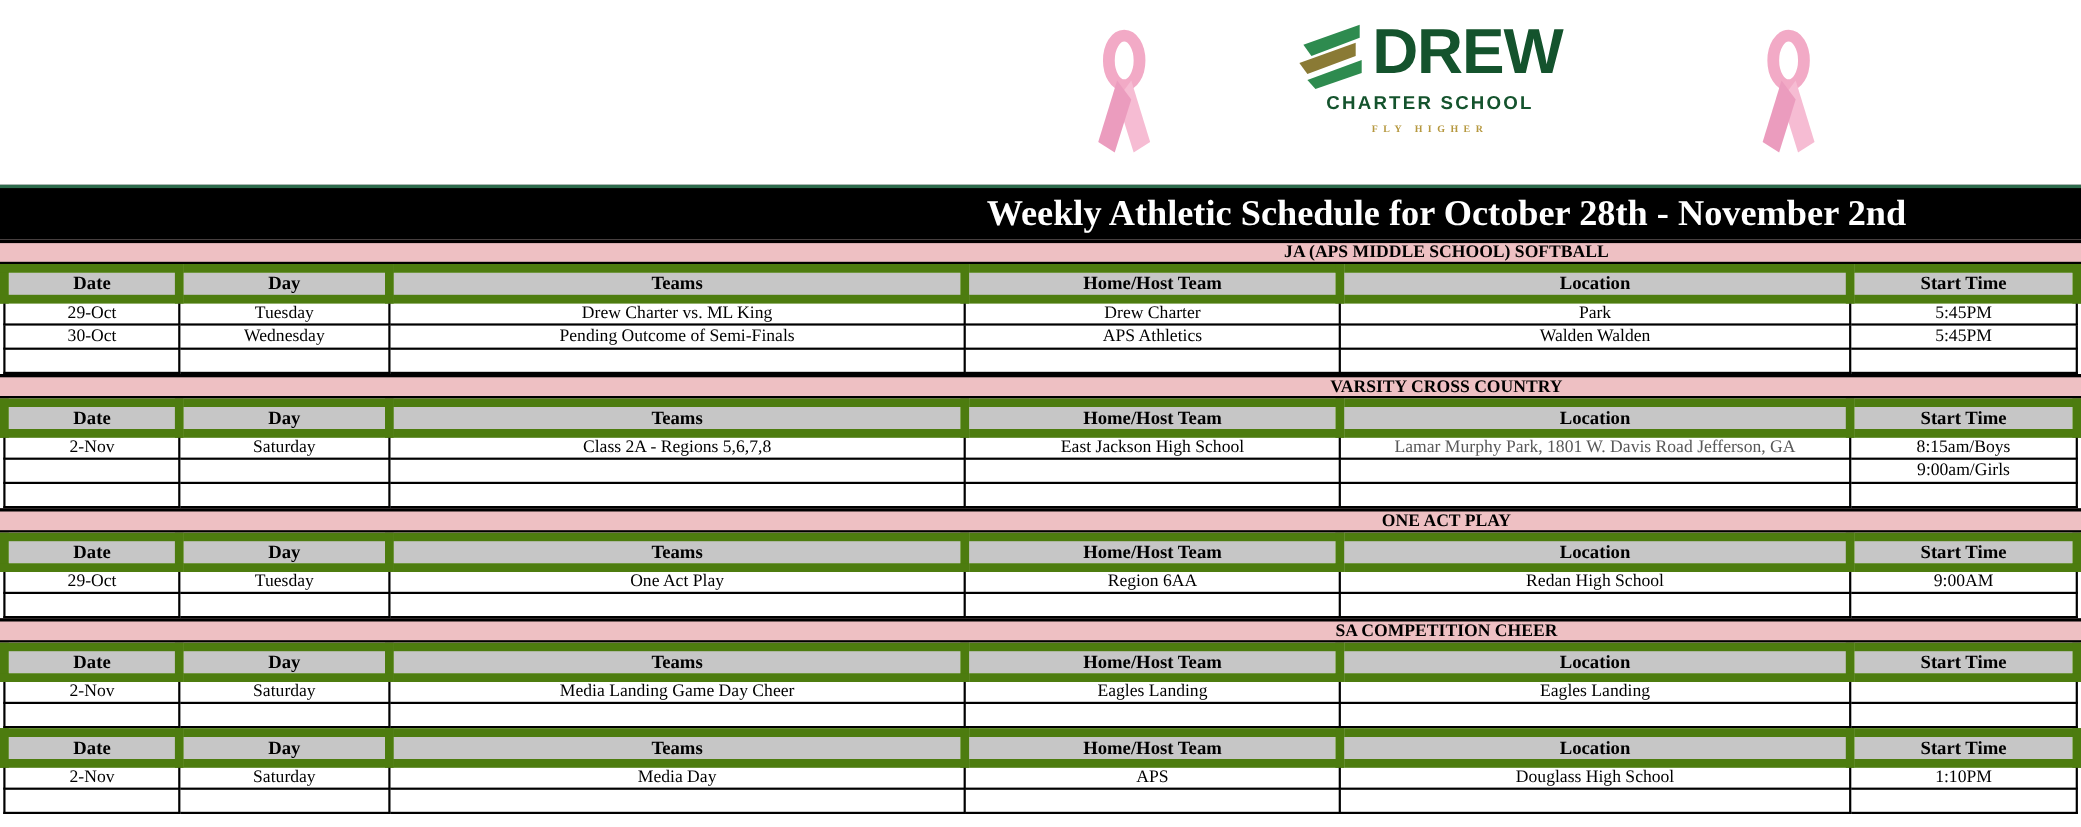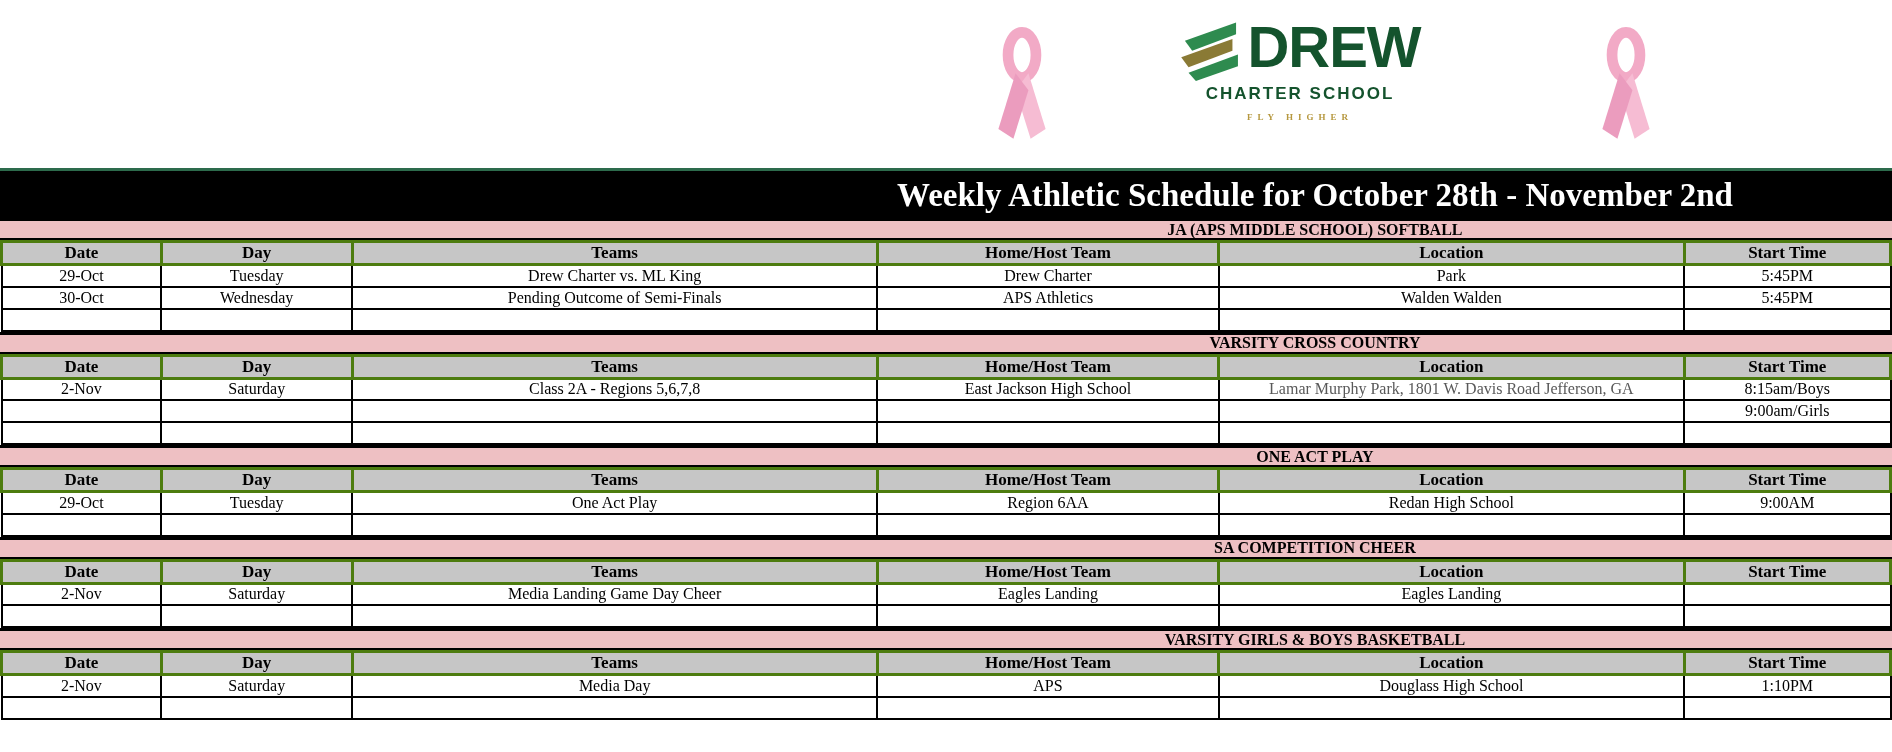--- a/index.html
+++ b/index.html
@@ -53,21 +53,21 @@
     position:absolute; left:69.5%; top:50%; transform:translate(-50%,-50%);
     font-weight:bold; font-size:16px; white-space:nowrap; color:#000;
   }
 
   table.sched { width:100%; border-collapse:collapse; table-layout:fixed; }
   col.c0 { width:8.46%; }  col.c1 { width:10.10%; } col.c2 { width:27.80%; }
   col.c3 { width:18.08%; } col.c4 { width:24.63%; } col.c5 { width:10.93%; }
 
   table.sched th {
     background:#c6c6c6; height:22px; padding:0 10px;
-    border:3px solid #4d7c0f; font-size:17px; font-weight:bold; text-align:center;
+    border:8px solid #4d7c0f; font-size:17px; font-weight:bold; text-align:center;
     white-space:nowrap; overflow:hidden;
   }
   table.sched td {
     background:#fff; height:22px; padding:0 2px;
     border:2px solid #000; font-size:16px; text-align:center;
     white-space:nowrap; overflow:hidden;
   }
   td.sans { font-family:Liberation Serif, serif; font-size:17px; }
   td.muted-left { color:#595959; text-align:left; padding-left:4px; }
 </style>
@@ -280,23 +280,20 @@
         <tr>
           <td></td>
           <td></td>
           <td></td>
           <td></td>
           <td></td>
           <td></td>
         </tr>
       </tbody>
     </table>
-    <div class="section-band">
-      <span class="section-label">VARSITY GIRLS &amp; BOYS BASKETBALL</span>
-    </div>
     <table class="sched">
       <colgroup>
         <col class="c0">
         <col class="c1">
         <col class="c2">
         <col class="c3">
         <col class="c4">
         <col class="c5">
       </colgroup>
       <thead>

